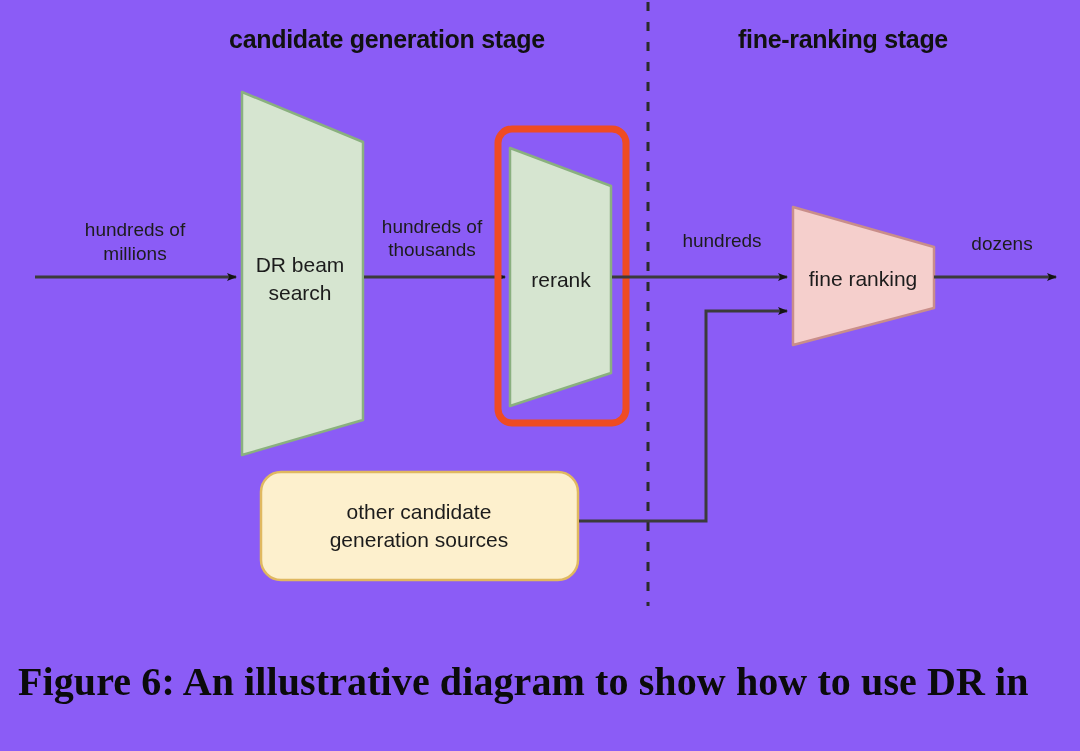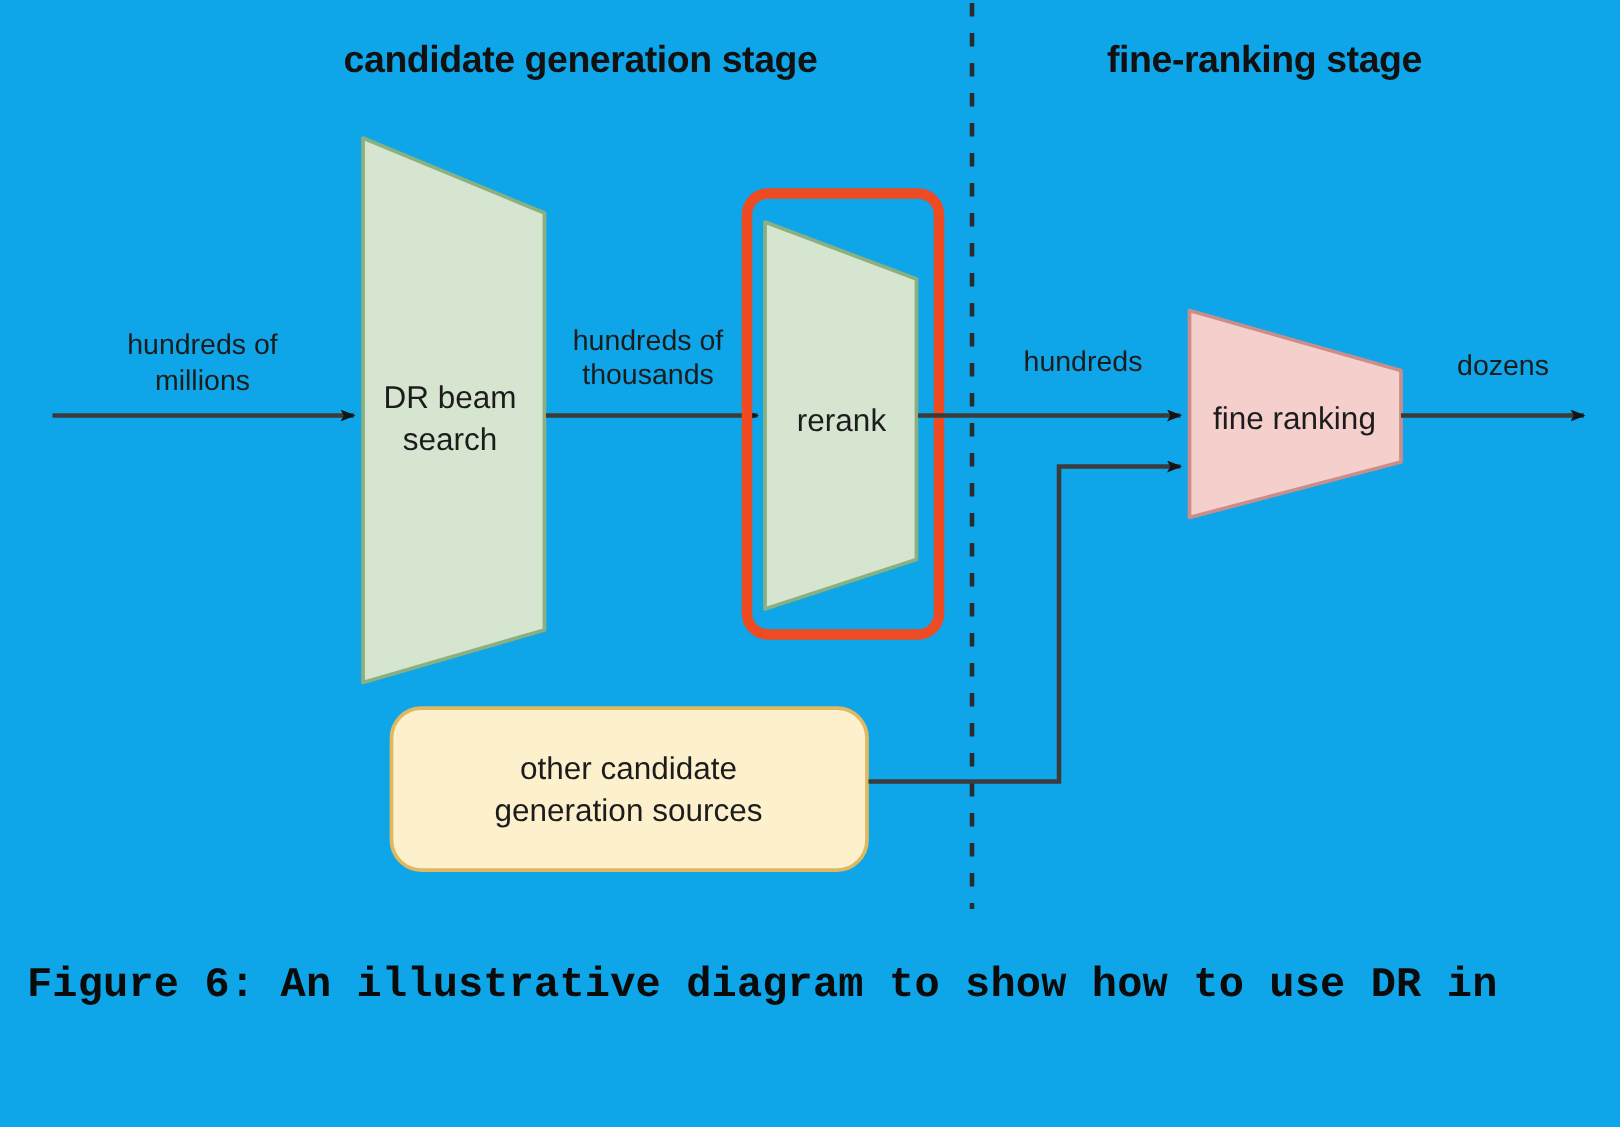--- a/index.html
+++ b/index.html
@@ -12,21 +12,21 @@
     width: 1080px;
     height: 751px;
     font-family: "Liberation Sans", sans-serif;
     color: #1a1a1a;
     overflow: hidden;
   }
   #figure-root {
     position: relative;
     width: 1080px;
     height: 751px;
-    background: #0ea5e9;
+    background: #8b5cf6;
   }
   #diagram-canvas {
     position: absolute;
     left: 0;
     top: 0;
     width: 1080px;
     height: 620px;
     display: block;
   }
   .stage-heading {
@@ -56,25 +56,25 @@
   }
   .divider-line {
     stroke: #2b2b2b;
     stroke-width: 3;
     fill: none;
     stroke-dasharray: 9 11;
   }
   #caption-block {
     position: absolute;
     left: 18px;
-    top: 640px;
+    top: 656px;
     width: 1044px;
-    font-family: Liberation Mono, monospace;
+    font-family: Liberation Serif, serif;
     font-weight: bold;
-    font-size: 28px;
+    font-size: 40px;
     line-height: 1.32;
     color: #0b0b0b;
     letter-spacing: 0.1px;
   }
 </style>
 </head>
 <body>
 
 <div id="figure-root">
 

